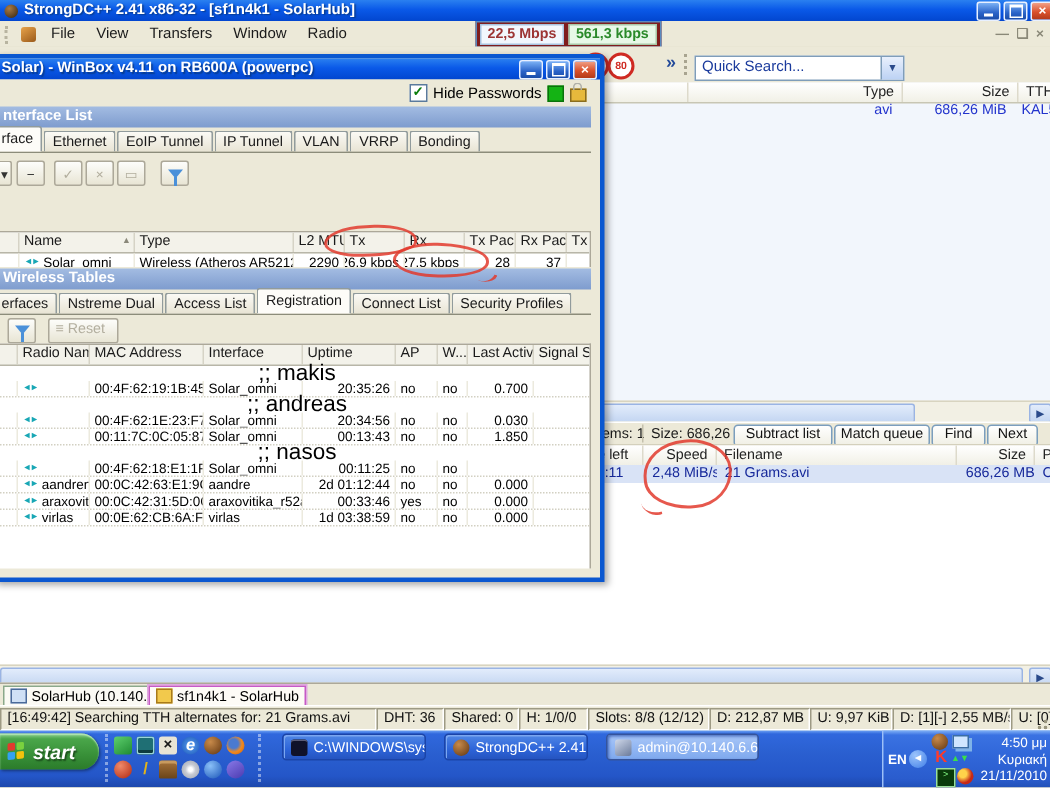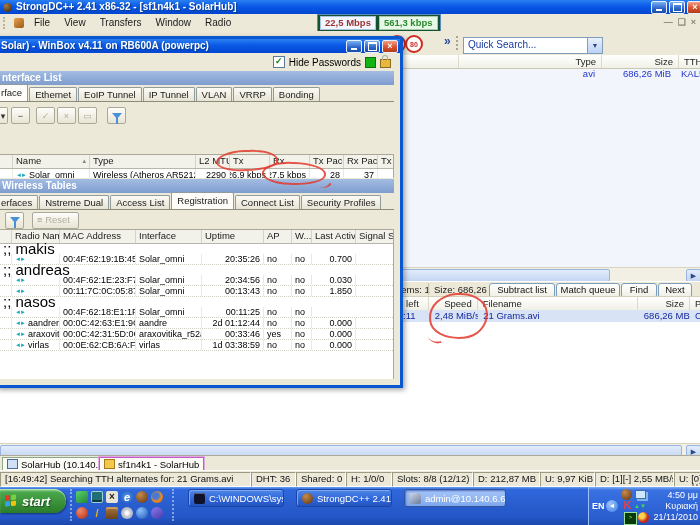--- a/index.html
+++ b/index.html
@@ -19,21 +19,21 @@
   .cap-btn.close{background:linear-gradient(180deg,#f0a086,#da512c 55%,#b33a1a);font-size:9px;font-weight:bold;line-height:1;}
   .g-min{width:6px;height:2px;background:#fff;margin-top:5px;}
   .g-max{width:7px;height:6px;border:1px solid #fff;border-top-width:2px;}
 
   #sdc-menubar{position:absolute;left:0;top:14px;width:700px;height:17px;background:#ece9d8;z-index:1;
     display:flex;align-items:center;font-size:10px;color:#1a1a1a;border-bottom:1px solid #e0ddc8;}
   .grip-v{width:3px;height:12px;border-left:2px dotted #b8b4a0;margin:0 3px;}
   .mdi-child-ico{width:10px;height:10px;border-radius:2px;background:linear-gradient(145deg,#e8a34a,#9a5a1a);margin:0 3px;}
   .menu-item{padding:1px 7px;cursor:default;}
   #speed-panel{position:absolute;left:317px;top:0px;height:16px;display:flex;gap:3px;align-items:center;
-    background:#14532d;border:1px solid #5a8ac0;padding:0 2px;}
+    background:#7f1d1d;border:1px solid #5a8ac0;padding:0 2px;}
   .speed-box{height:12px;line-height:12px;padding:0 4px;font-size:9.5px;font-weight:bold;}
   #speed-down{background:#f2f7fd;border:1px solid #a8c4e0;}
   #speed-up{background:#e8f8e8;border:1px solid #a8c8a8;}
   .mdi-ctrls{position:absolute;right:4px;top:3px;display:flex;gap:5px;color:#8a8878;font-size:9px;font-weight:bold;}
 
   #sdc-toolbar{position:absolute;left:0;top:31px;width:700px;height:24px;background:#ece9d8;z-index:1;border-bottom:1px solid #dcd8c4;}
   .limit-circle{position:absolute;width:14px;height:14px;border-radius:50%;border:2px solid #cf2a22;background:#fff;
     color:#cf2a22;font-size:7px;font-weight:bold;display:flex;align-items:center;justify-content:center;line-height:1;}
   .limit-dot{width:6px;height:6px;border-radius:50%;background:#cf2a22;}
   #tb-chevron{position:absolute;left:444px;top:3px;color:#234a9a;font-size:12px;font-weight:bold;}
@@ -115,21 +115,21 @@
   .tool-btn{width:17px;height:15px;border:1px solid #aca899;border-radius:2px;margin-right:2px;
     background:linear-gradient(180deg,#fdfdfb,#e8e5d4);display:flex;align-items:center;justify-content:center;
     font-size:9px;color:#333;flex:0 0 auto;}
   .tool-btn.cut{width:8px;border-left:none;border-radius:0 2px 2px 0;margin-right:3px;}
   .tool-btn.dis{color:#b2ae9e;}
   .funnel{width:0;height:0;border-left:5px solid transparent;border-right:5px solid transparent;border-top:6px solid #4a90d9;position:relative;}
   .funnel:after{content:'';position:absolute;left:-1px;top:-1px;width:2px;height:6px;background:#4a90d9;}
   .reset-btn{height:15px;border:1px solid #aca899;border-radius:2px;background:linear-gradient(180deg,#fdfdfb,#e8e5d4);
     font-size:9.5px;color:#b2ae9e;line-height:13px;padding:0 8px 0 4px;margin-left:6px;}
 
-  .wb-table{position:absolute;left:0;right:0;bottom:0;background:#fff;border:1px solid #aca899;border-bottom:none;overflow:hidden;}
+  .wb-table{position:absolute;left:0;right:0;bottom:0;background:#fff;border:1px solid #aca899;border-bottom:none;overflow:hidden;text-align:center;}
   #iface-table{top:83px;}
   #wifi-table{top:50px;}
   .wb-thead{display:flex;height:13px;background:#f3f2ea;border-bottom:1px solid #b8b6a8;}
   .wb-th{font-size:9.5px;color:#1a1a1a;line-height:12px;padding:0 3px;border-right:1px solid #d6d3c6;
     white-space:nowrap;overflow:hidden;display:flex;justify-content:space-between;flex:0 0 auto;box-sizing:border-box;}
   .sort{color:#8a887a;font-size:7px;}
   .wb-tr{display:flex;border-bottom:1px dotted #d2d0c2;box-sizing:border-box;}
   #iface-table .wb-tr{height:12px;}
   #wifi-table .wb-tr{height:11px;}
   .wb-td{font-size:9px;color:#000;display:flex;align-items:center;padding:0 3px;

